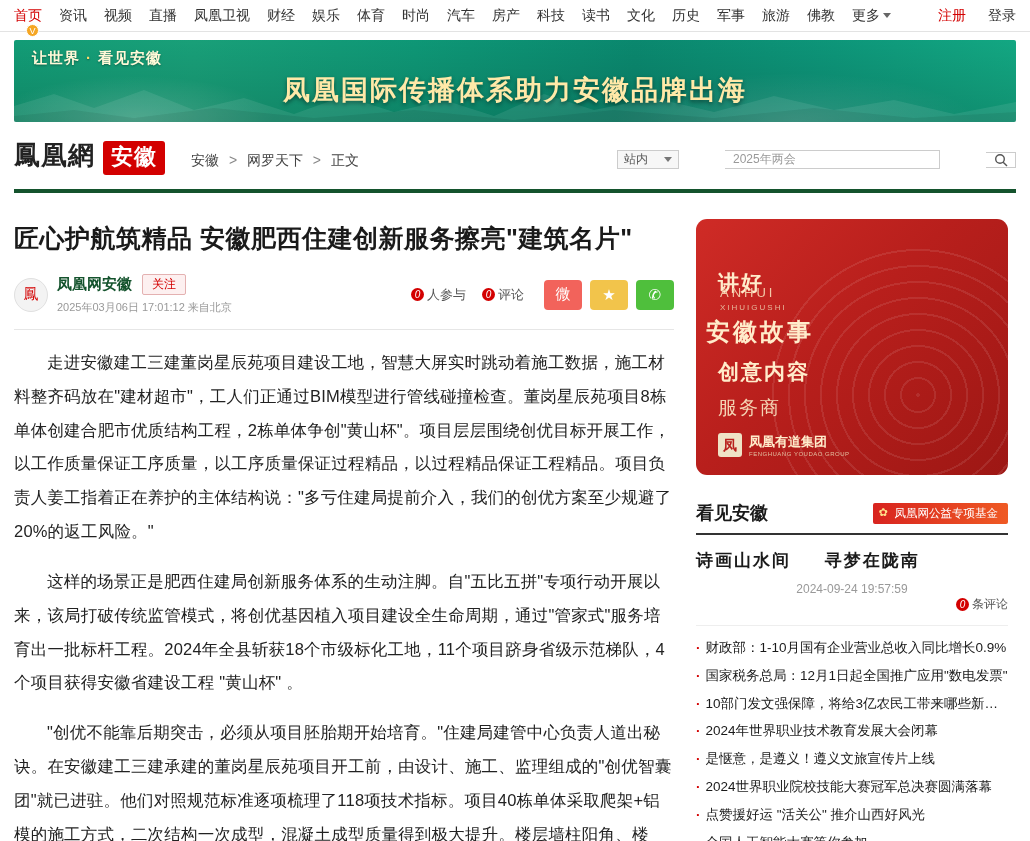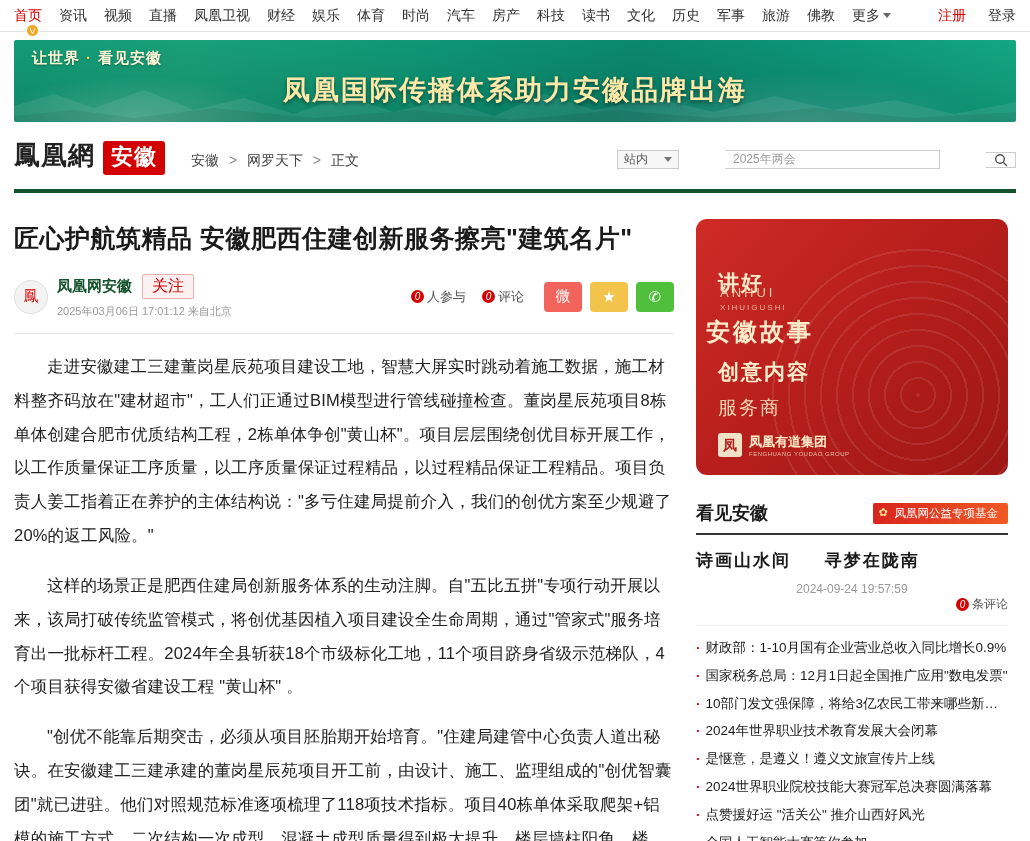--- a/index.html
+++ b/index.html
@@ -223,21 +223,21 @@
   .author {
     font-size: 15px;
     font-weight: bold;
     color: #14532d;
   }
   .follow {
     margin-left: 10px;
     border: 1px solid #e4b1b1;
     color: #d30000;
     background: #fdf0f0;
-    font-size: 16px;
+    font-size: 12px;
     padding: 1px 9px;
     border-radius: 2px;
     cursor: pointer;
   }
   .pubtime {
     font-size: 11px;
     color: #999;
     margin-top: 5px;
   }
   .byline-spacer { flex: 1; }

